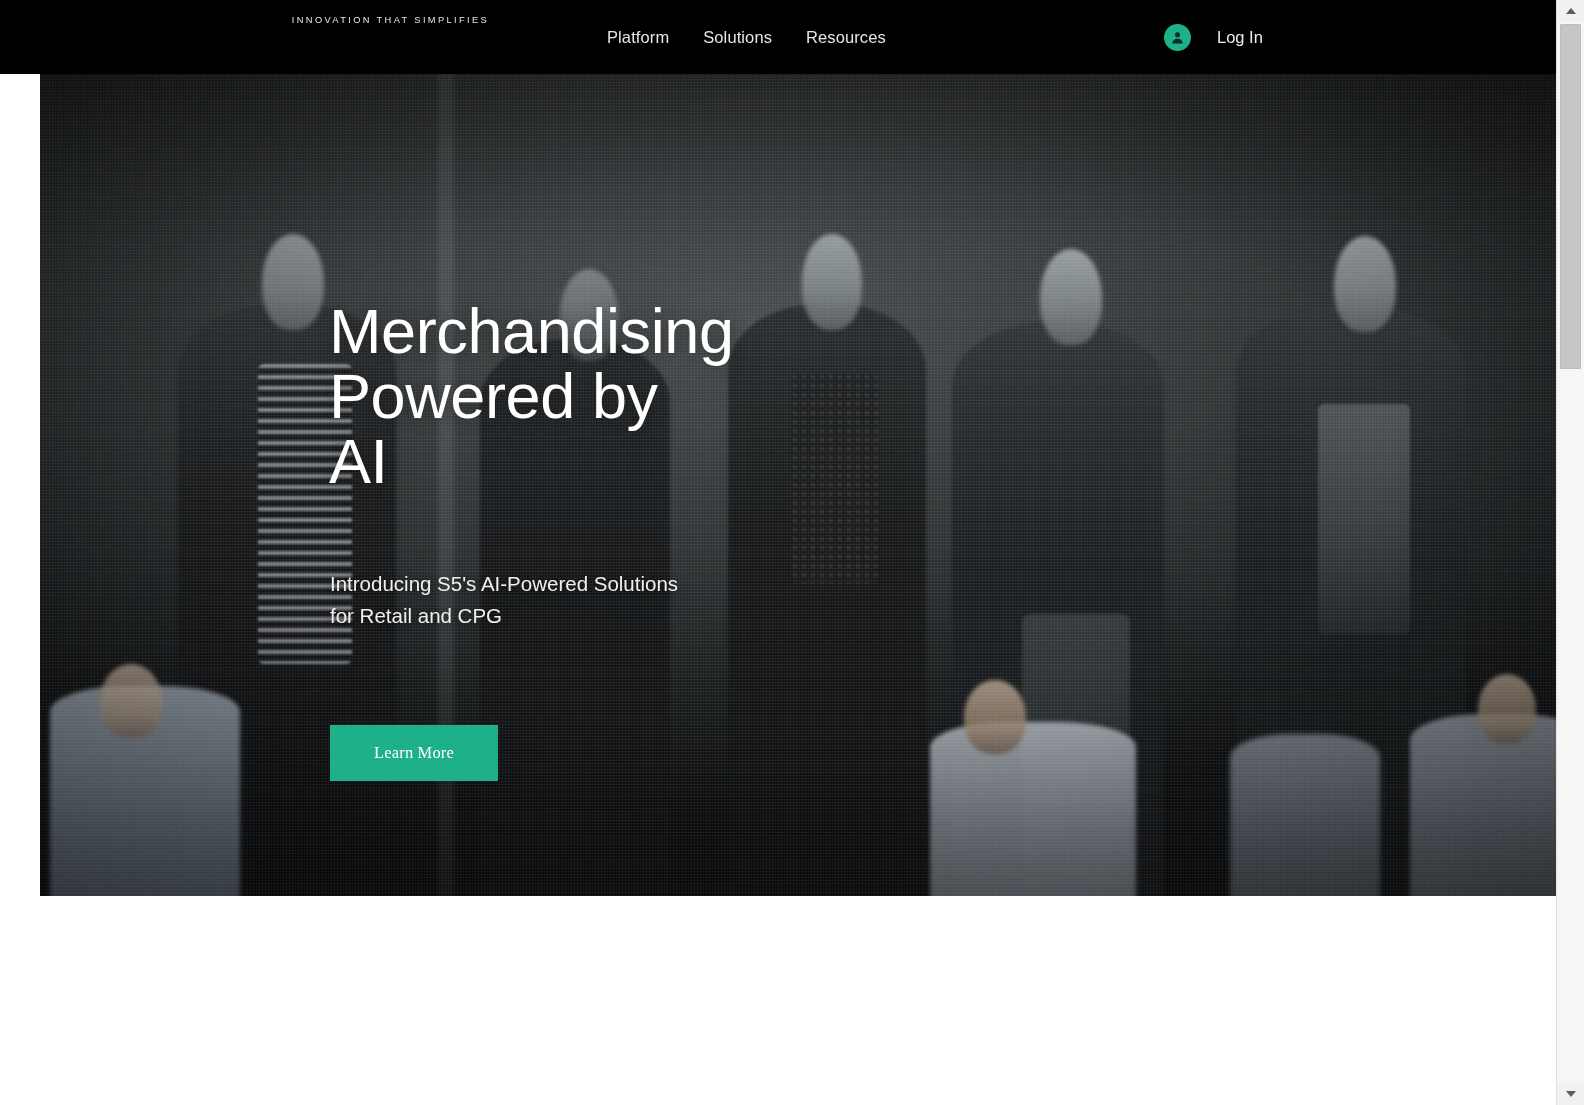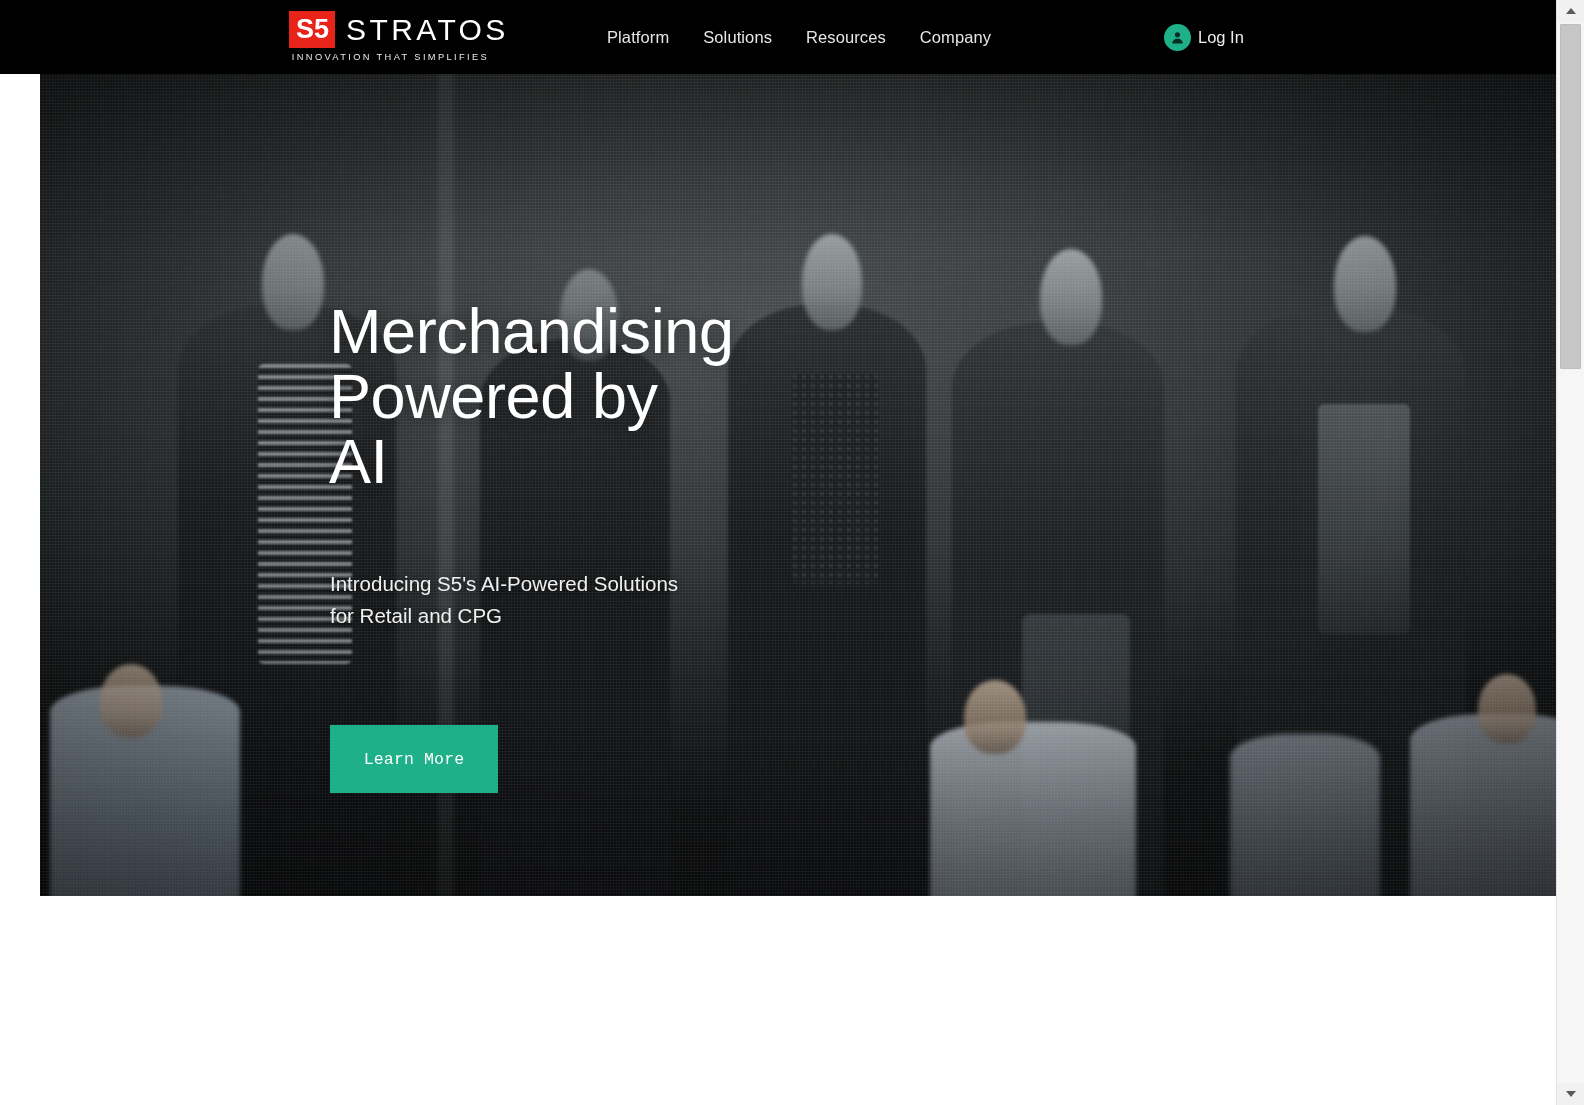--- a/index.html
+++ b/index.html
@@ -81,21 +81,21 @@
     padding:0 17px;
     white-space:nowrap;
     cursor:pointer;
     line-height:74px;
     display:block;
   }
 
   #login-block {
     position:absolute; left:1164px; top:0;
     height:74px;
-    display:flex; align-items:center; gap:7px;
+    display:flex; align-items:center; gap:26px;
     cursor:pointer;
   }
   #avatar-icon {
     width:27px; height:27px; border-radius:50%;
     background:#1eb088;
     display:flex; align-items:center; justify-content:center;
     flex:0 0 auto;
   }
   #login-label {
     color:#ececec;
@@ -231,29 +231,29 @@
     position:absolute; top:494px; left:1px;
     color:#f0f0f0;
     font-size:20.5px;
     font-weight:300;
     line-height:32px;
     white-space:pre-line;
     text-shadow:0 1px 10px rgba(0,0,0,.45);
   }
   #cta-button {
     position:absolute; top:651px; left:1px;
-    width:168px; height:68px;
+    width:168px; height:56px;
     background:#1eb088;
     border:none;
     color:#ffffff;
     font-size:16.5px;
     font-weight:400;
     letter-spacing:.15px;
     cursor:pointer;
-    font-family:Liberation Mono, monospace;
+    font-family:Liberation Serif, serif;
     display:flex; align-items:center; justify-content:center;
   }
 
   
   #section2 {
     position:absolute; top:896px; left:0;
     width:1556px; height:209px;
     background:#ffffff;
     overflow:hidden;
   }
@@ -298,32 +298,27 @@
   }
 </style>
 </head>
 <body>
 
 <div id="viewport">
 
   <header id="header">
 
     <div id="logo-block">
-      <div id="logo-row">
-        <span id="logo-mark">S5</span>
-        <span id="logo-word">STRATOS</span>
-      </div>
       <div id="logo-tagline">INNOVATION THAT SIMPLIFIES</div>
     </div>
 
     <nav id="nav">
       <a class="nav-link">Platform</a>
       <a class="nav-link">Solutions</a>
       <a class="nav-link">Resources</a>
-      <a class="nav-link">Company</a>
     </nav>
 
     <div id="login-block">
       <span id="avatar-icon">
         <svg width="17" height="17" viewBox="0 0 24 24" aria-hidden="true">
           <circle cx="12" cy="8.2" r="3.6" fill="#062e23"></circle>
           <path d="M4.6 20.4c0-4.1 3.3-6.6 7.4-6.6s7.4 2.5 7.4 6.6z" fill="#062e23"></path>
         </svg>
       </span>
       <span id="login-label">Log In</span>

